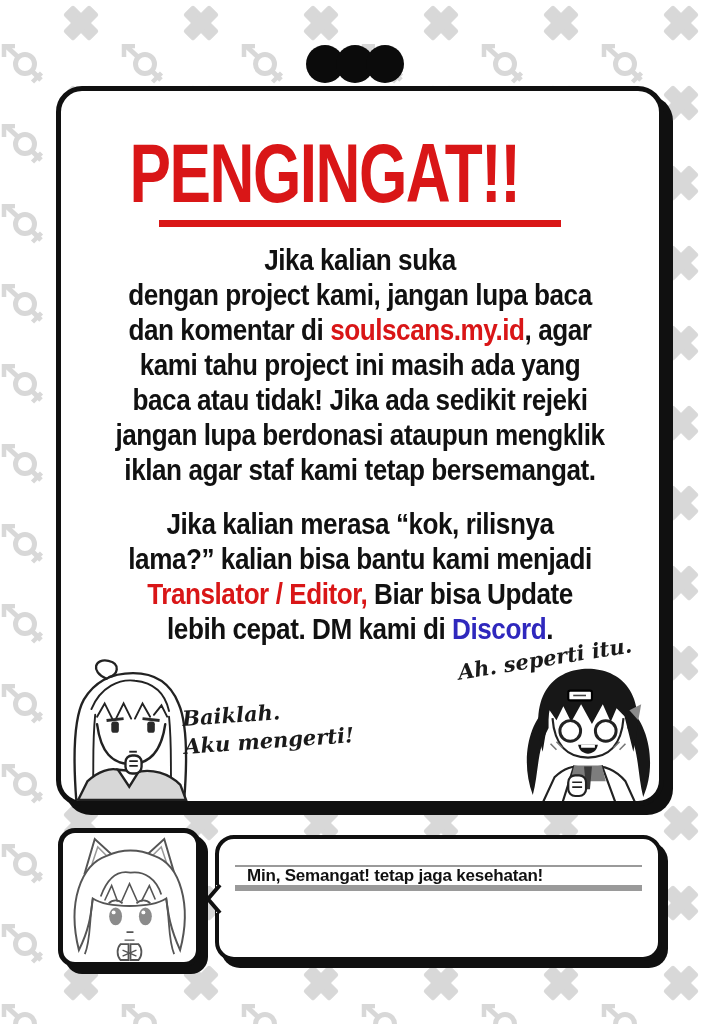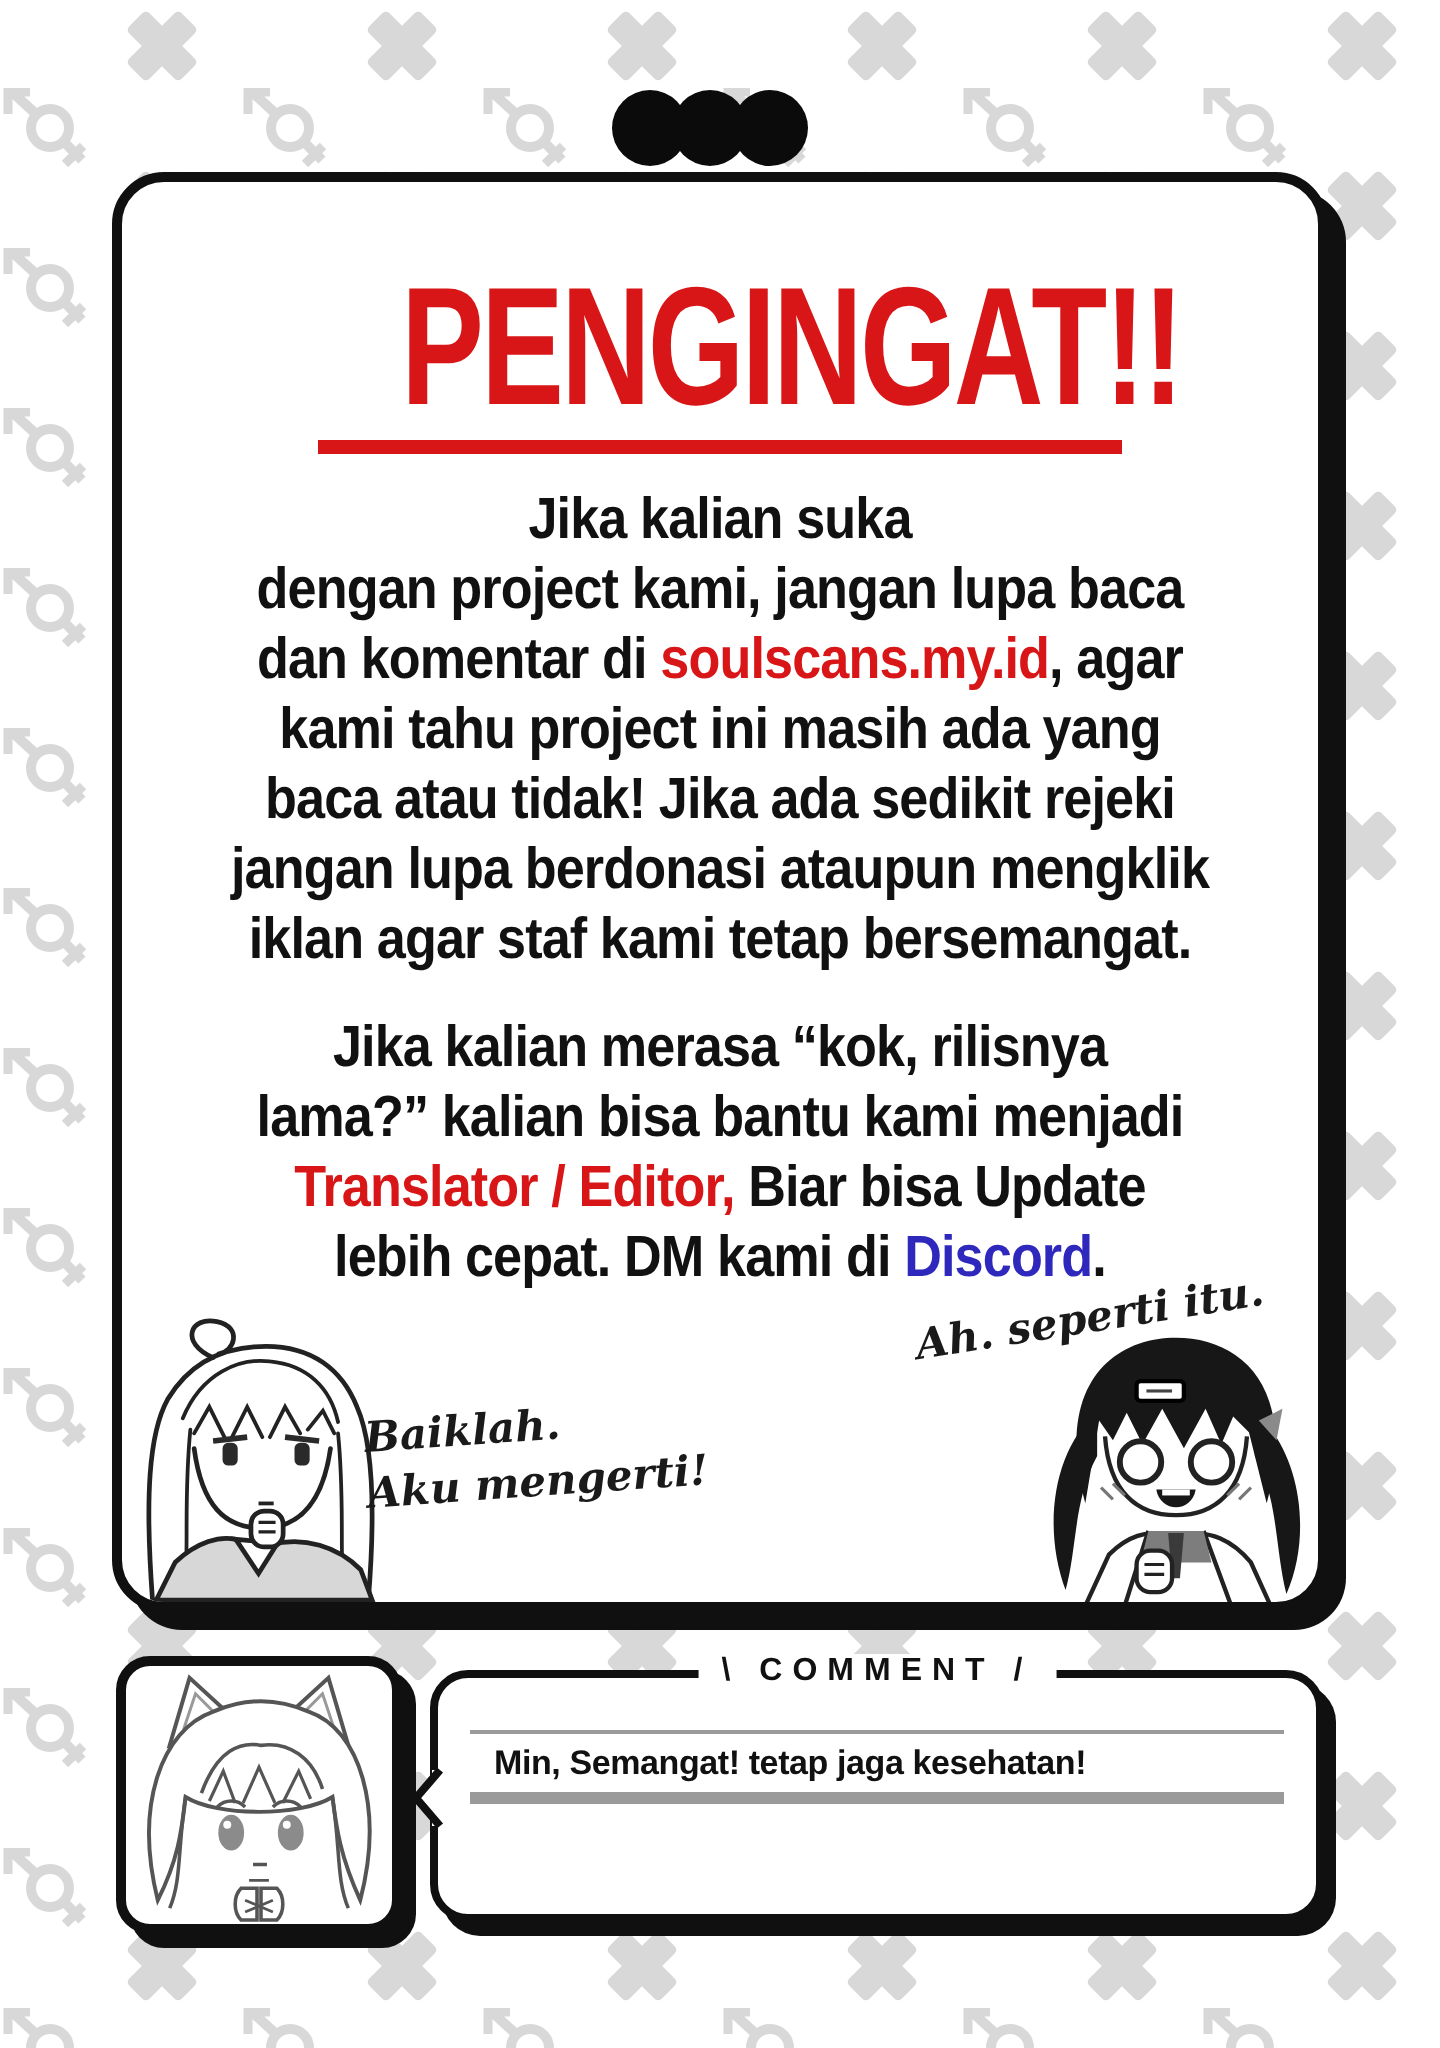--- a/index.html
+++ b/index.html
@@ -9,21 +9,21 @@
   #bg-pattern{position:absolute;inset:0;z-index:0;}
   .pat{position:absolute;}
   
   #dots{position:absolute;left:306px;top:45px;z-index:3;display:flex;}
   .dot{width:38px;height:38px;border-radius:50%;background:#0b0b0b;}
   .dot + .dot{margin-left:-8px;}
   
   #card{position:absolute;left:56px;top:86px;width:608px;height:720px;box-sizing:border-box;
         background:#fff;border:5px solid #101010;border-radius:26px;
         box-shadow:9px 9px 0 0 #101010;z-index:2;overflow:hidden;}
-  #title-block{position:absolute;top:40px;left:0;right:0;text-align:right;}
+  #title-block{position:absolute;top:40px;left:0;right:0;text-align:left;}
   #title{display:inline-block;font-size:84px;font-weight:bold;line-height:1.02;
          letter-spacing:-2px;transform:scaleX(0.74);transform-origin:50% 50%;white-space:nowrap;}
   #title-underline{height:7px;width:402px;margin:3px auto 0;}
   .para{position:absolute;left:0;right:0;text-align:center;font-weight:bold;
         font-size:29px;line-height:35px;letter-spacing:-0.5px;
         transform:scaleX(0.9);transform-origin:50% 0;}
   #body1{top:152px;}
   #body2{top:416px;}
   .rt-line{white-space:pre;}
   .speech{position:absolute;font-family:"DejaVu Serif",serif;font-style:italic;
@@ -39,21 +39,21 @@
               box-shadow:7px 7px 0 0 #101010;z-index:2;overflow:hidden;}
   #bubble{position:absolute;left:215px;top:835px;width:447px;height:126px;box-sizing:border-box;
           background:#fff;border:4px solid #101010;border-radius:19px;
           box-shadow:6px 7px 0 0 #101010;z-index:2;}
   #bubble-header{position:absolute;top:-12px;left:50%;transform:translateX(-50%);
                  background:#fff;padding:0 12px;font-weight:bold;font-size:16px;
                  letter-spacing:5px;white-space:nowrap;}
   #bubble-tail{position:absolute;left:-14px;top:44px;}
   #comment-list{margin-top:26px;}
   .c-rule{height:2px;background:#9a9a9a;margin:0 16px;}
-  .c-row{height:29px;display:flex;align-items:center;padding-left:28px;
+  .c-row{height:18px;display:flex;align-items:center;padding-left:28px;
          font-size:17px;font-weight:bold;letter-spacing:-0.2px;}
   svg{display:block;}
 </style>
 </head>
 <body>
 
 <div id="screen">
 
   <svg width="0" height="0" style="position:absolute" aria-hidden="true">
     <defs>
@@ -655,21 +655,20 @@
       <path d="M28 66 C24 92 26 108 20 122 M102 66 C106 92 104 108 110 122" stroke="#555" stroke-width="1.8" fill="none"></path>
       <g stroke="#555" stroke-width="1.8" fill="#fff">
         <path d="M56 112 C52 116 52 124 56 128 L64 128 L64 112 Z"></path>
         <path d="M74 112 C78 116 78 124 74 128 L66 128 L66 112 Z"></path>
         <path d="M60 108 h10 M58 118 l14 6 M58 124 l14 -6" fill="none" stroke-width="1.4"></path>
       </g>
     </svg>
   </div>
 
   <div id="bubble">
-    <div id="bubble-header">\ COMMENT /</div>
     <svg id="bubble-tail" width="18" height="32" viewBox="0 0 18 32">
       <rect x="11" y="2" width="7" height="28" fill="#fff"></rect>
       <path d="M15 2 L3 16 L15 30" fill="#fff" stroke="#101010" stroke-width="4"></path>
     </svg>
     <div id="comment-list">
         <div class="c-rule" style="background: rgb(154, 154, 154);"></div>
         <div class="c-row">Min, Semangat! tetap jaga kesehatan!</div>
         <div class="c-rule" style="background: rgb(154, 154, 154);"></div>
         <div class="c-rule" style="background: rgb(154, 154, 154);"></div>
         <div class="c-rule"></div>

